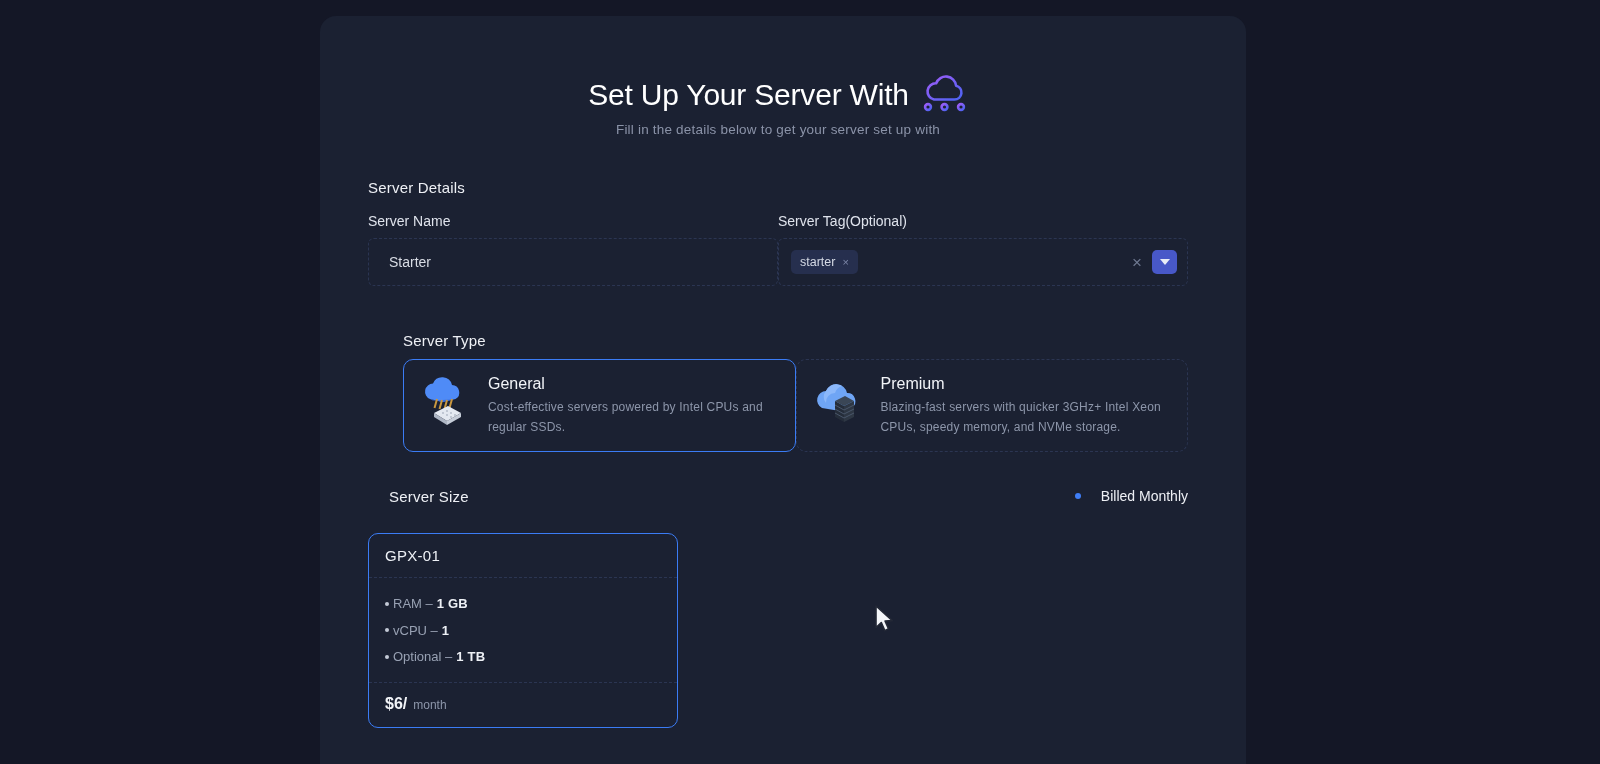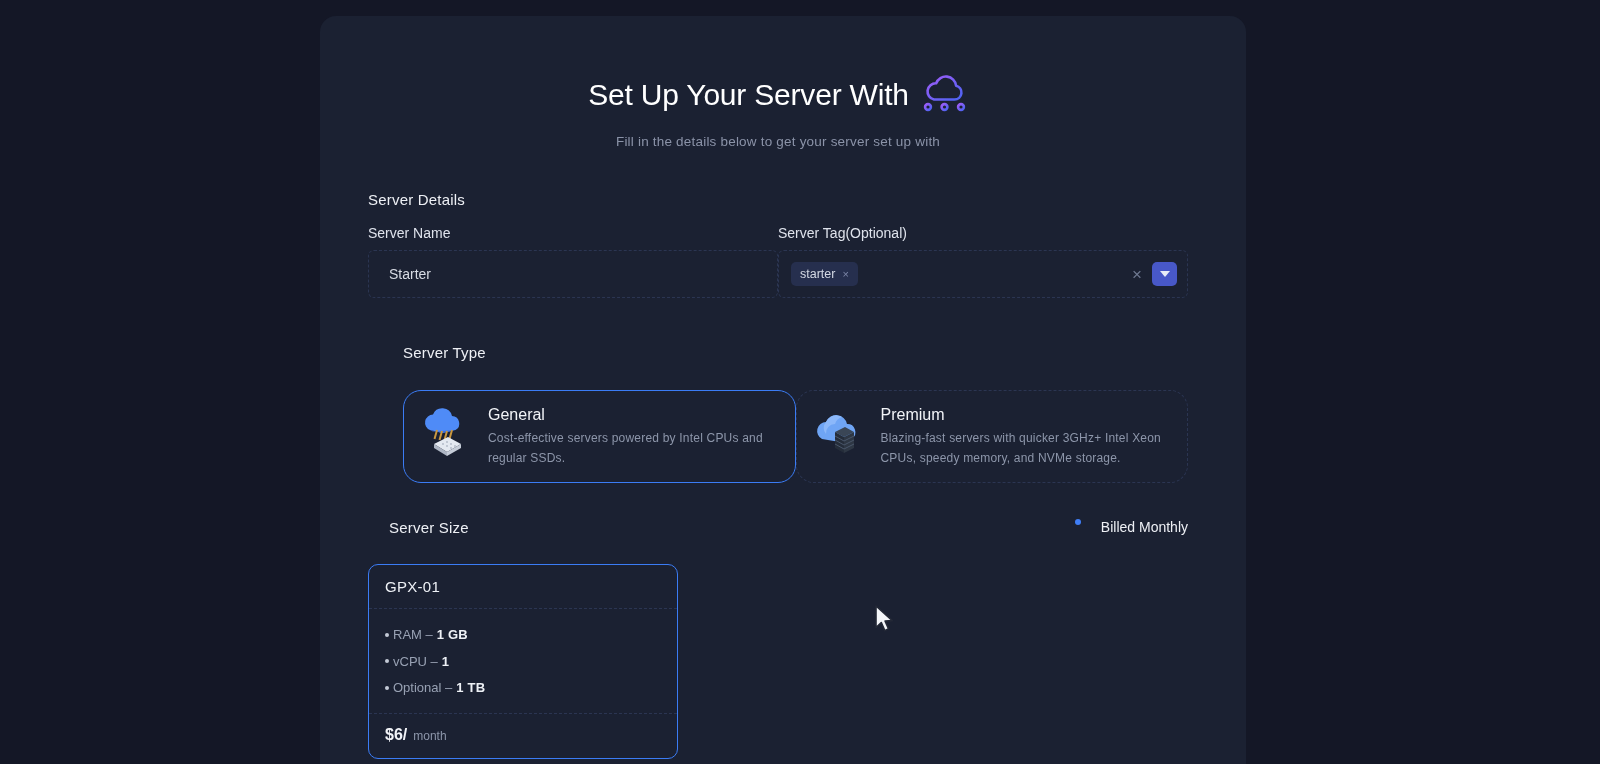--- a/index.html
+++ b/index.html
@@ -12,21 +12,21 @@
   }
   .panel {
     position:absolute; left:320px; top:16px; width:926px; height:900px;
     background:#1b2132;
     border-radius:16px;
     padding:48px 58px 0 48px;
   }
   
   .title-row { display:flex; align-items:center; justify-content:center; gap:12px; margin-top:8px; }
   .page-title { font-size:30px; font-weight:500; color:#ffffff; letter-spacing:-0.2px; }
-  .subtitle { text-align:center; margin-top:16px; font-size:13.5px; color:#8b93a8; letter-spacing:0.2px; }
+  .subtitle { text-align:center; margin-top:4px; font-size:13.5px; color:#8b93a8; letter-spacing:0.2px; }
 
   
   .section-heading { font-size:15px; font-weight:500; color:#eef0f5; letter-spacing:0.2px; }
   .sec-details { margin-top:42px; }
   .form-grid { display:grid; grid-template-columns:1fr 1fr; }
   .field-label { margin-top:17px; font-size:14px; color:#dfe3ec; }
   .text-input, .tag-input {
     margin-top:9px; height:48px; width:100%;
     background:transparent;
     border:1px dashed #2b3552; border-radius:6px;
@@ -47,32 +47,32 @@
   .clear-x { color:#6e7890; font-size:17px; line-height:1; cursor:pointer; }
   .dd-btn {
     width:25px; height:24px; border-radius:5px; background:#4858c8; border:none;
     display:flex; align-items:center; justify-content:center; cursor:pointer;
   }
   .dd-btn .tri { width:0; height:0; border-left:5px solid transparent; border-right:5px solid transparent; border-top:6px solid #e9edf7; }
 
   
   .sec-type { margin-top:46px;padding-left:35px; }
   .type-card {
-    margin-top:29px; min-height:86px; border-radius:18px;
+    margin-top:10px; min-height:86px; border-radius:10px;
     display:flex; align-items:flex-start; gap:16px; padding:15px 18px 13px 16px;
     border:1px dashed #2b3552; cursor:pointer;
   }
   .type-card.selected { border:1px solid #3b7cf5; }
   .type-title { font-size:16px; font-weight:500; color:#f2f4f8; }
   .type-desc { margin-top:5px; font-size:12px; color:#8d96aa; line-height:1.65; letter-spacing:0.2px; max-width:300px; }
   .type-icon { flex:0 0 52px; height:56px; display:flex; align-items:center; justify-content:center; }
 
   
   .size-header { margin-top:36px; display:flex; align-items:center; justify-content:space-between;margin-left:21px; }
-  .billing-note { display:flex; gap:20px; font-size:14px; color:#eef0f5; }
+  .billing-note { display:flex; align-items:center; gap:20px; font-size:14px; color:#eef0f5; }
   .billing-dot { width:6px; height:6px; border-radius:50%; background:#3f7ef7; }
   .size-card {
     margin-top:28px; width:310px; border:1.5px solid #3b7cf5; border-radius:10px;
     background:transparent; cursor:pointer;
   }
   .size-card-header { padding:13px 16px; font-size:15px; color:#eef1f6; letter-spacing:0.3px; }
   .size-divider { border-top:1px dashed #2b3552; }
   .spec-list { padding:13px 16px 12px 16px; }
   .spec-row { display:flex; align-items:center; gap:4px; height:26.5px; font-size:13px; }
   .spec-bullet { width:4px; height:4px; border-radius:50%; background:#c3c9d6; flex:0 0 auto; }

